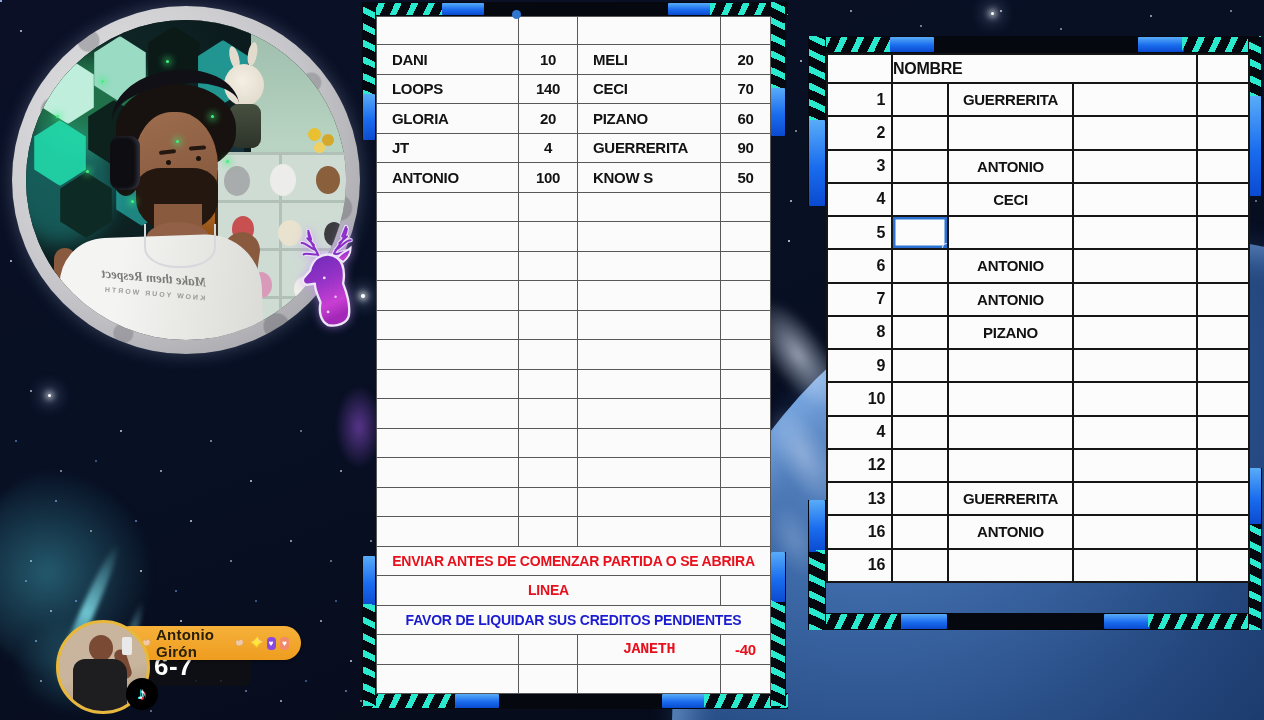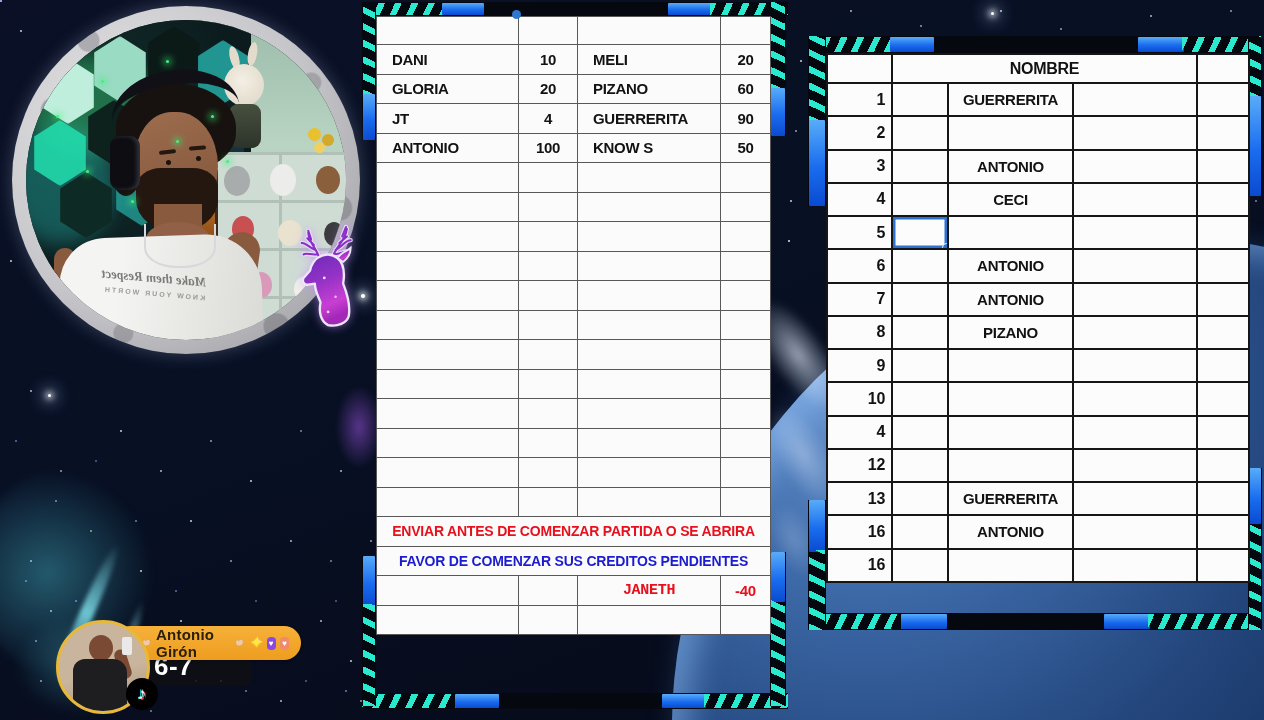--- a/index.html
+++ b/index.html
@@ -108,21 +108,21 @@
   .xl-left td.notice{text-align:center;font-size:14px;letter-spacing:-.2px;}
   .xl-left td.c-red{color:#e8101c;}
   .xl-left td.c-blue{color:#1b1bd0;}
   .xl-left td.ctr{text-align:center;padding-left:0;font-family:Liberation Mono, monospace;}
   .xl-right{left:826px;top:53px;width:422px;background:#fcfcfc;}
   .xl-right td{border:2px solid #161616;font-size:15px;letter-spacing:-.3px;}
   .xl-right tr{height:33.25px;}
   .xl-right tr.hdr{height:29px;}
   .xl-right td.rn{text-align:right;padding-right:6px;font-size:16px;}
   .xl-right td.nm{text-align:center;}
-  .xl-right td.hd{text-align:center;font-size:16px;}
+  .xl-right td.hd{text-align:left;font-size:16px;}
   td.sel{box-shadow:inset 0 0 0 2.5px #2b72d2;position:relative;}
   td.sel::after{content:"";position:absolute;right:-4px;bottom:-4px;width:7px;height:7px;border-radius:50%;
     background:#2b72d2;border:1px solid #fff;}
   .fill-dot{position:absolute;left:512px;top:10px;width:9px;height:9px;border-radius:50%;background:#2f76d2;z-index:6;}
 
   
   .chat{position:absolute;left:0;top:0;z-index:9;}
   .avatar{position:absolute;left:56px;top:620px;width:94px;height:94px;border-radius:50%;
     border:3px solid #e8b83c;overflow:hidden;background:linear-gradient(165deg,#c9b59d 55%,#a78f78);box-sizing:border-box;}
   .av-head{position:absolute;left:30px;top:12px;width:24px;height:26px;border-radius:50%;background:#7a4a34;}
@@ -330,20 +330,26 @@
           <td></td>
           <td></td>
         </tr>
         <tr>
           <td class="nm">DANI</td>
           <td class="vl">10</td>
           <td class="nm">MELI</td>
           <td class="vl">20</td>
         </tr>
         <tr>
+          <td class="nm">LOOPS</td>
+          <td class="vl">140</td>
+          <td class="nm">CECI</td>
+          <td class="vl">70</td>
+        </tr>
+        <tr>
           <td class="nm">GLORIA</td>
           <td class="vl">20</td>
           <td class="nm">PIZANO</td>
           <td class="vl">60</td>
         </tr>
         <tr>
           <td class="nm">JT</td>
           <td class="vl">4</td>
           <td class="nm">GUERRERITA</td>
           <td class="vl">90</td>
@@ -423,21 +429,25 @@
         <tr>
           <td></td>
           <td></td>
           <td></td>
           <td></td>
         </tr>
         <tr>
           <td class="notice c-red" colspan="4">ENVIAR ANTES DE COMENZAR PARTIDA O SE ABRIRA</td>
         </tr>
         <tr>
-          <td class="notice c-blue" colspan="4">FAVOR DE COMENZAR SUS CREDITOS PENDIENTES</td>
+          <td class="notice c-red" colspan="3">LINEA</td>
+          <td></td>
+        </tr>
+        <tr>
+          <td class="notice c-blue" colspan="4">FAVOR DE LIQUIDAR SUS CREDITOS PENDIENTES</td>
         </tr>
         <tr>
           <td></td>
           <td></td>
           <td class="nm ctr c-red">JANETH</td>
           <td class="vl c-red">-40</td>
         </tr>
         <tr>
           <td></td>
           <td></td>

